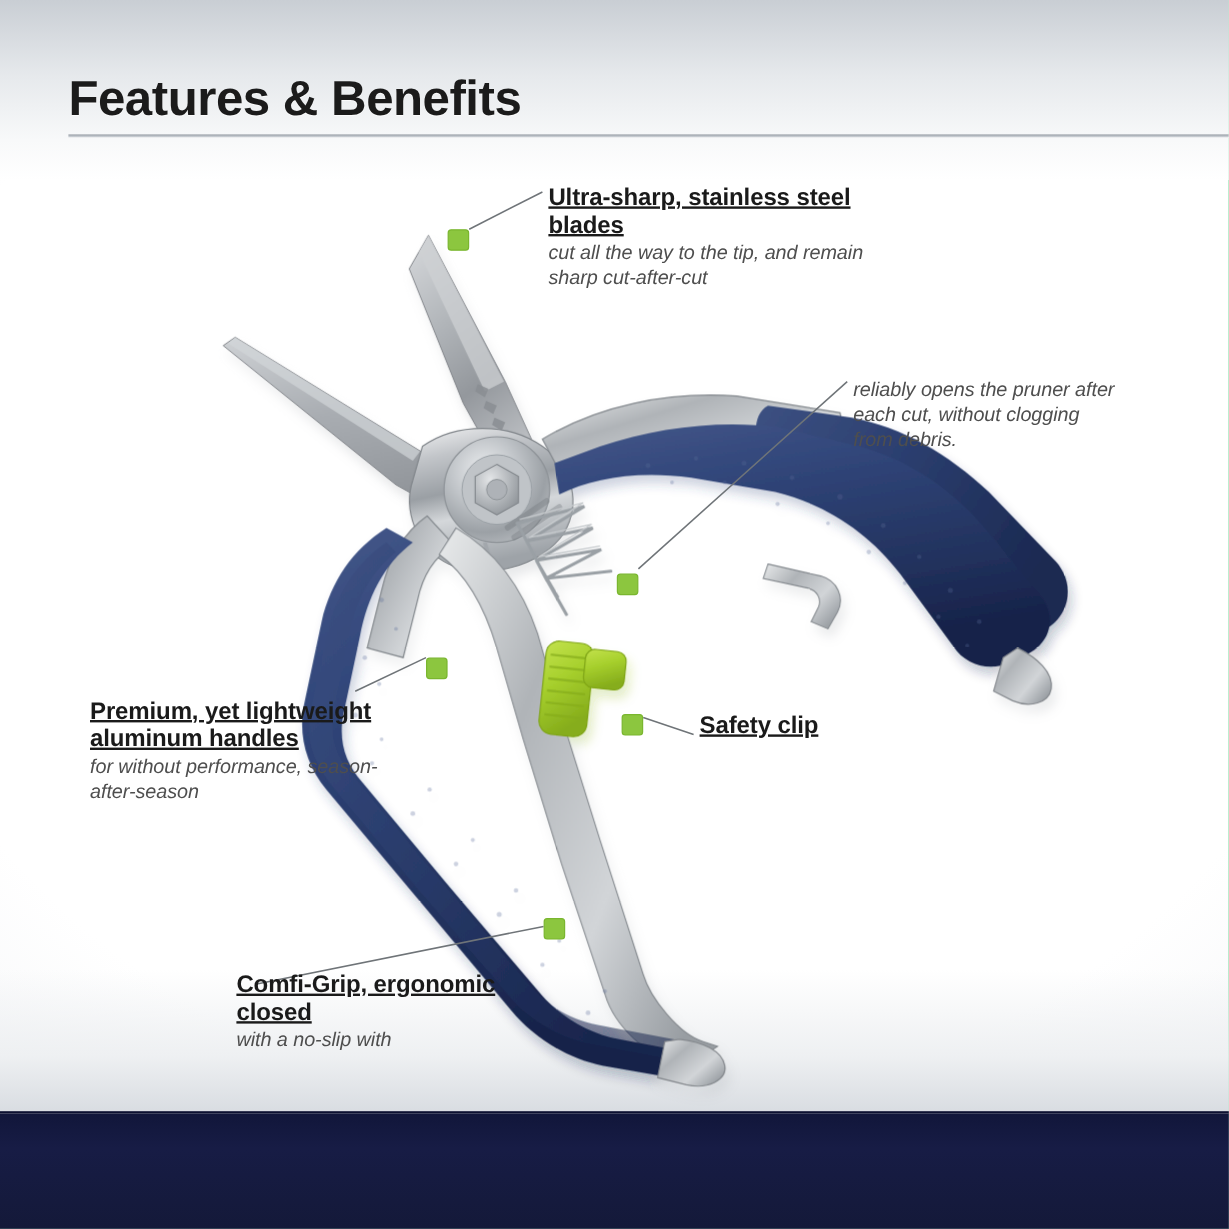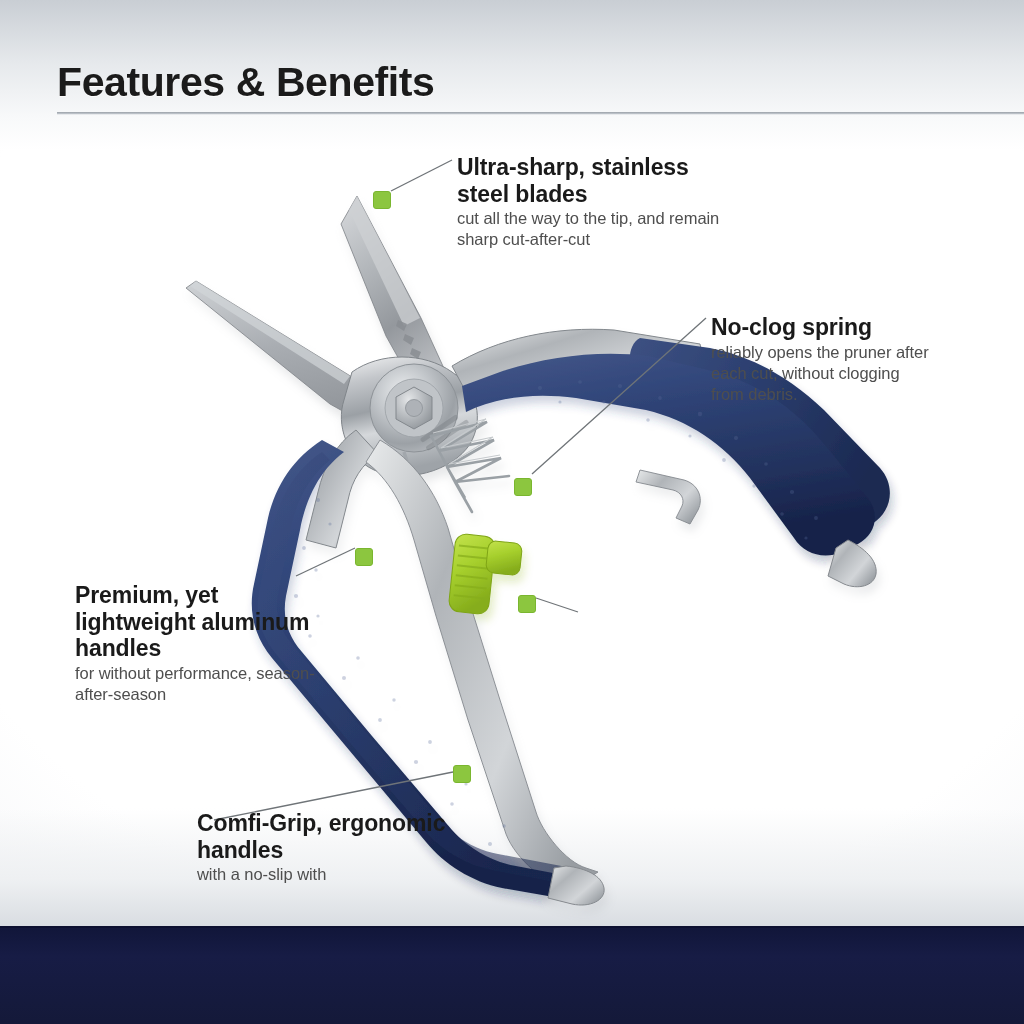--- a/index.html
+++ b/index.html
@@ -40,26 +40,28 @@
   
   .navy-band{
     position:absolute;left:0;right:0;bottom:0;height:96px;
     background:linear-gradient(180deg,#11163a 0%,#171c45 30%,#141939 100%);
     border-top:2px solid #0c1030;
   }
 
   
   .callout{position:absolute;}
   .callout .head{
-    font-size:23px;font-weight:bold;color:#1a1a1a;line-height:1.16;
+    font-size:20px;font-weight:bold;color:#1a1a1a;line-height:1.16;
     letter-spacing:-0.1px;
+    text-decoration:underline;
   }
   .callout .sub{
     font-size:16.5px;color:#4e4e4e;line-height:1.28;margin-top:1px;
     letter-spacing:-0.05px;
+    font-style:italic;
   }
 
   .c-blades{left:457px;top:154px;width:270px;}
   .c-spring{left:711px;top:314px;width:220px;}
   .c-alum{left:75px;top:582px;width:240px;}
   .c-clip{left:583px;top:594px;width:230px;}
   .c-grip{left:197px;top:810px;width:250px;}
 
   
   .marker{
@@ -296,32 +298,32 @@
   <div class="marker" style="left:355px;top:548px;"></div>
   <div class="marker" style="left:518px;top:595px;"></div>
   <div class="marker" style="left:453px;top:765px;"></div>
 
   <div class="callout c-blades">
     <div class="head">Ultra-sharp, stainless steel blades</div>
     <div class="sub">cut all the way to the tip, and remain sharp cut-after-cut</div>
   </div>
 
   <div class="callout c-spring">
-    <div class="head">No-clog spring</div>
     <div class="sub">reliably opens the pruner after each cut, without clogging from debris.</div>
   </div>
 
   <div class="callout c-alum">
     <div class="head">Premium, yet lightweight aluminum handles</div>
     <div class="sub">for without performance, season-after-season</div>
   </div>
 
   <div class="callout c-clip">
+    <div class="head">Safety clip</div>
   </div>
 
   <div class="callout c-grip">
-    <div class="head">Comfi-Grip, ergonomic handles</div>
+    <div class="head">Comfi-Grip, ergonomic closed</div>
     <div class="sub">with a no-slip with</div>
   </div>
 
   <div class="navy-band"></div>
 
 </div>
 
 </body></html>

